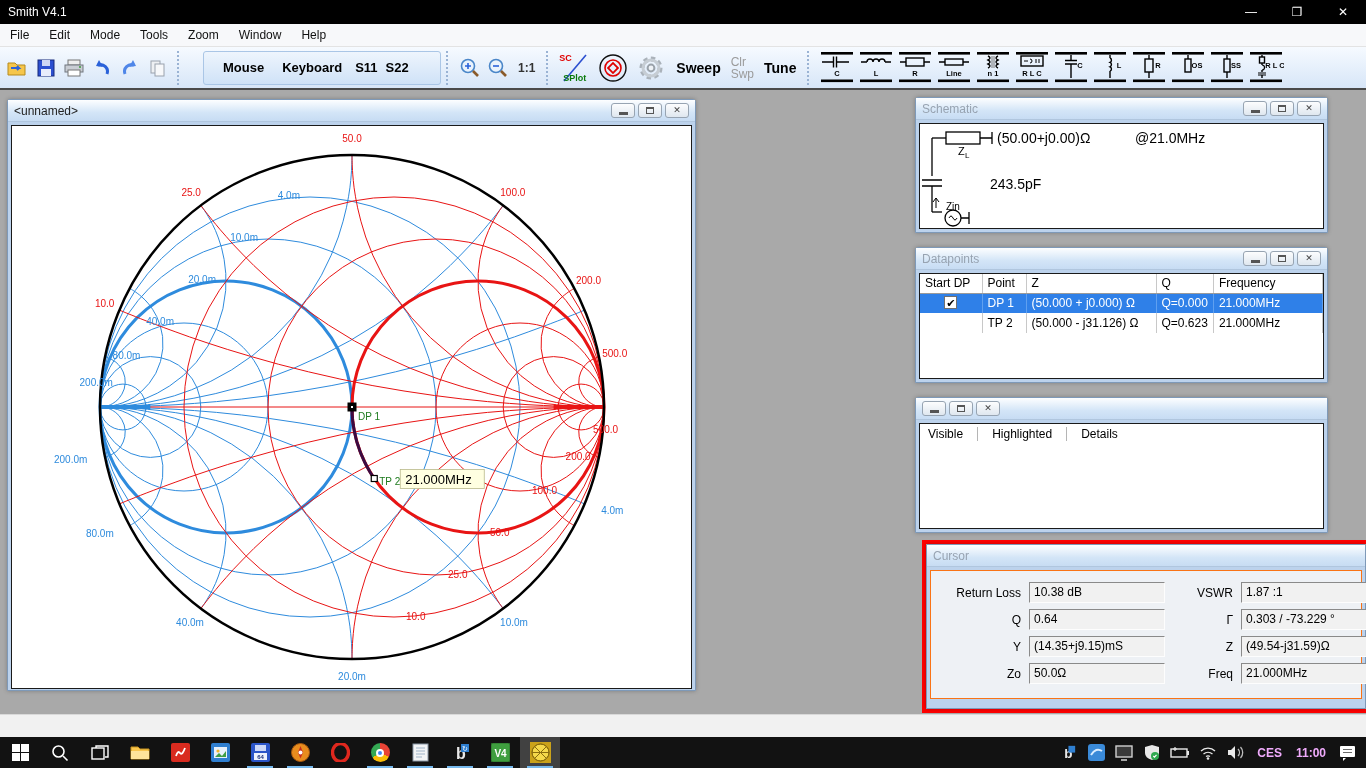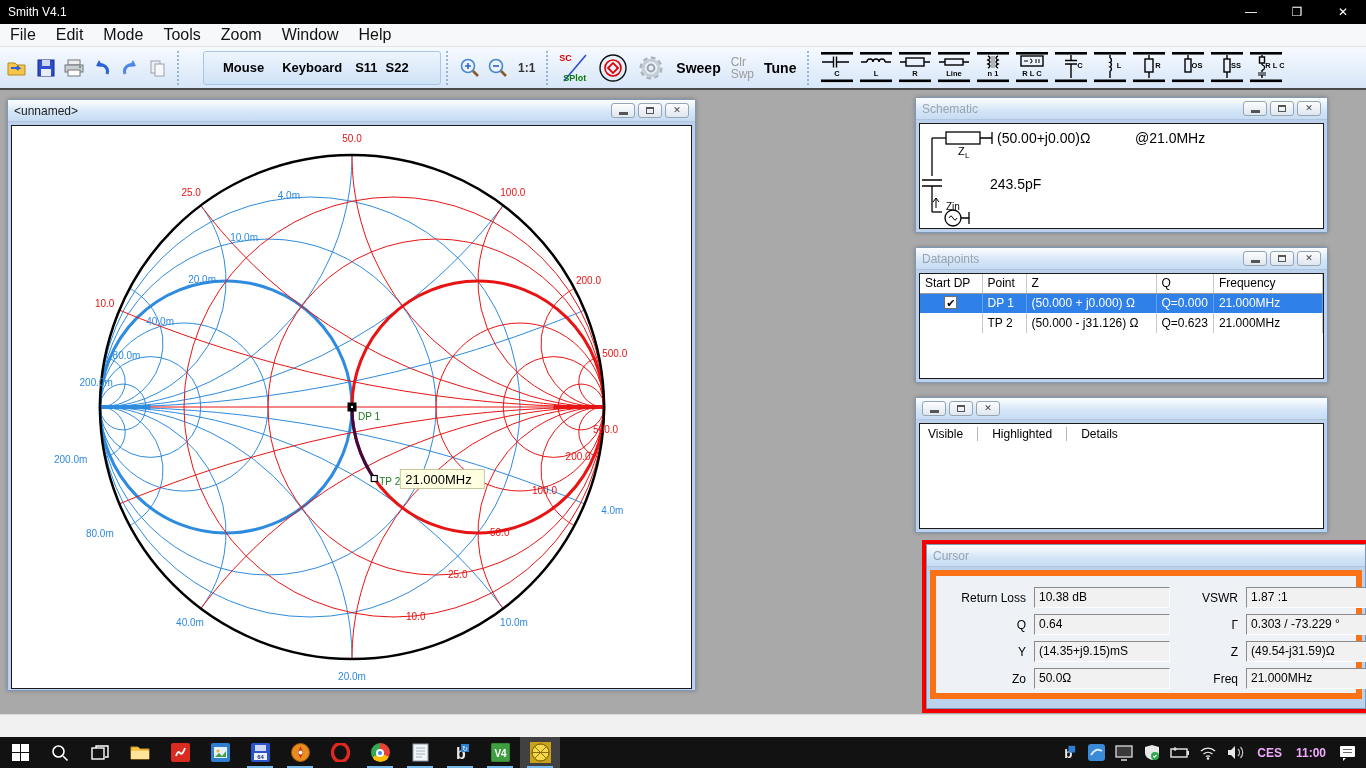--- a/index.html
+++ b/index.html
@@ -4,21 +4,21 @@
 <style>
   * { margin:0; padding:0; box-sizing:border-box; }
   html,body { width:1366px; height:768px; overflow:hidden; background:#a9a9a9;
               font-family:"Liberation Sans", sans-serif; }
   
   .titlebar { height:24px; background:#000; color:#fff; display:flex; align-items:center;
               font-size:12px; padding-left:8px; }
   .titlebar .spacer { flex:1; }
   .wbtn { width:46px; height:24px; display:flex; align-items:center; justify-content:center;
           color:#fff; font-size:12px; }
-  .menubar { height:23px; background:#f7f8fa; display:flex; align-items:center; font-size:16px;
+  .menubar { height:23px; background:#f7f8fa; display:flex; align-items:center; font-size:12px;
              border-bottom:1px solid #e3e3e3; }
   .menuitem { padding:3px 10px; color:#111; }
   .toolbar { height:43px; background:linear-gradient(#f6faff,#d7e6f8); display:flex;
              align-items:center; border-bottom:2px solid #4a4a4a; padding:0 4px; }
   .tgrip { width:5px; height:34px; border-left:2px dotted #9ab3d4; margin:0 5px; }
   .tgroup { display:flex; align-items:center; height:40px; }
   .tbtn { width:28px; height:30px; display:flex; align-items:center; justify-content:center; }
   .raised { background:linear-gradient(#eef5fd,#cfe2f7); border:1px solid #aac6e6;
             border-radius:3px; height:34px; display:flex; align-items:center; padding:0 10px;margin-left:16px; }
   .modebtn { font-weight:bold; font-size:13px; color:#000; padding:0 9px; }
@@ -48,21 +48,21 @@
   table.dp { border-collapse:collapse; width:100%; font-size:12px; }
   table.dp th { font-weight:normal; text-align:left; padding:2px 5px; border-right:1px solid #c8c8c8;
                 border-bottom:1px solid #9a9a9a; height:19px; }
   table.dp td { padding:2px 5px; border-right:1px solid #c8c8c8; height:20px; }
   tr.sel { background:#2f80e8; color:#fff; }
   tr.sel td { border-right-color:#5fa0f0; }
   .chk { display:inline-block; width:13px; height:13px; background:#fff; border:1px solid #707070;
          font-size:11px; line-height:12px; text-align:center; color:#000; }
   
   .cursorwrap { position:absolute; border:4px solid #f00;margin-left:39px; }
-  .cursorbody { margin:3px; background:#eef1f5; border:6px solid #f97316; height:129px;
+  .cursorbody { margin:3px; background:#eef1f5; border:1px solid #f97316; height:129px;
                 display:grid; grid-template-columns:78px 136px 60px 136px; grid-auto-rows:27px;
                 align-items:center; padding:8px 0 0 12px; column-gap:8px; font-size:12px; }
   .clabel { text-align:right; color:#000; }
   .cfield { height:21px; background:#f1f1f1; border:1px solid; border-color:#8a8a8a #fdfdfd #fdfdfd #8a8a8a;
             font-size:12px; padding:2px 4px; color:#000; overflow:hidden; white-space:nowrap; }
   
   .circhdr { display:flex; font-size:12px; border-bottom:0; padding:3px 0 4px 8px; color:#000; }
   .circhdr span { padding-right:14px; border-right:1px solid #b5b5b5; margin-right:14px; }
   .circhdr span:last-child { border-right:none; }
   

